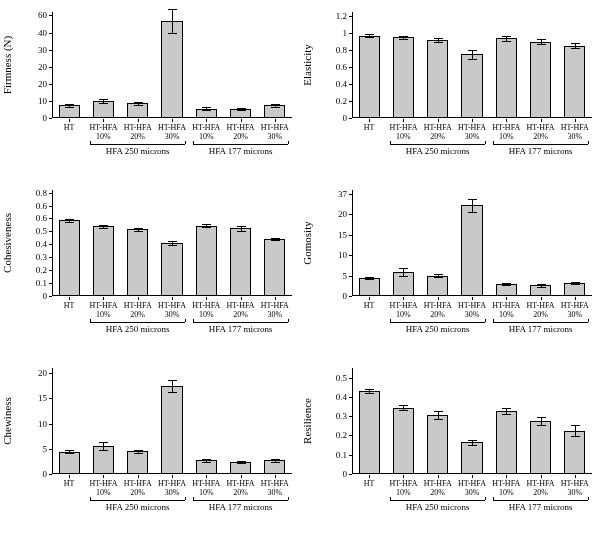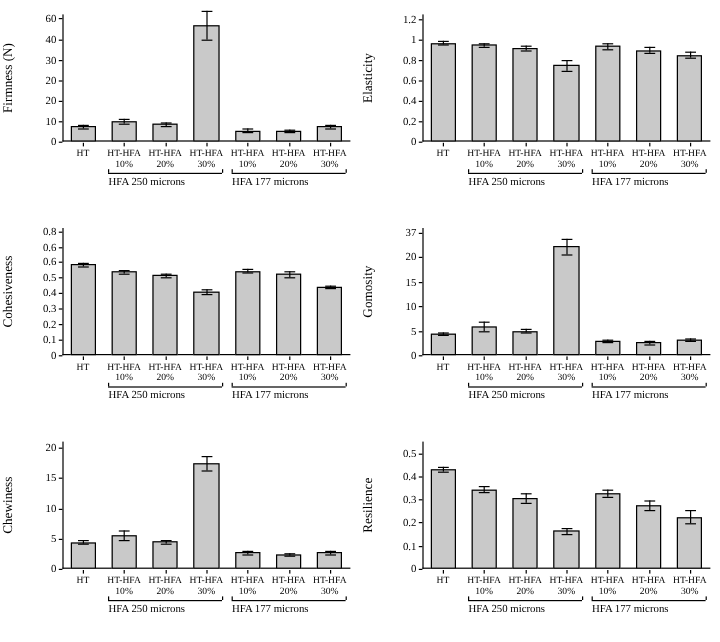--- a/index.html
+++ b/index.html
@@ -81,20 +81,21 @@
   .xlab {
     position: absolute;
     font-size: 8px;
     text-align: center;
     white-space: nowrap;
     line-height: 9px;
   }
   .grouplab {
     position: absolute;
     font-size: 9px;
+    text-align: center;
     white-space: nowrap;
   }
   .groupline {
     position: absolute;
     height: 1px;
     background: #000;
   }
   .grouptick {
     position: absolute;
     width: 1px;

